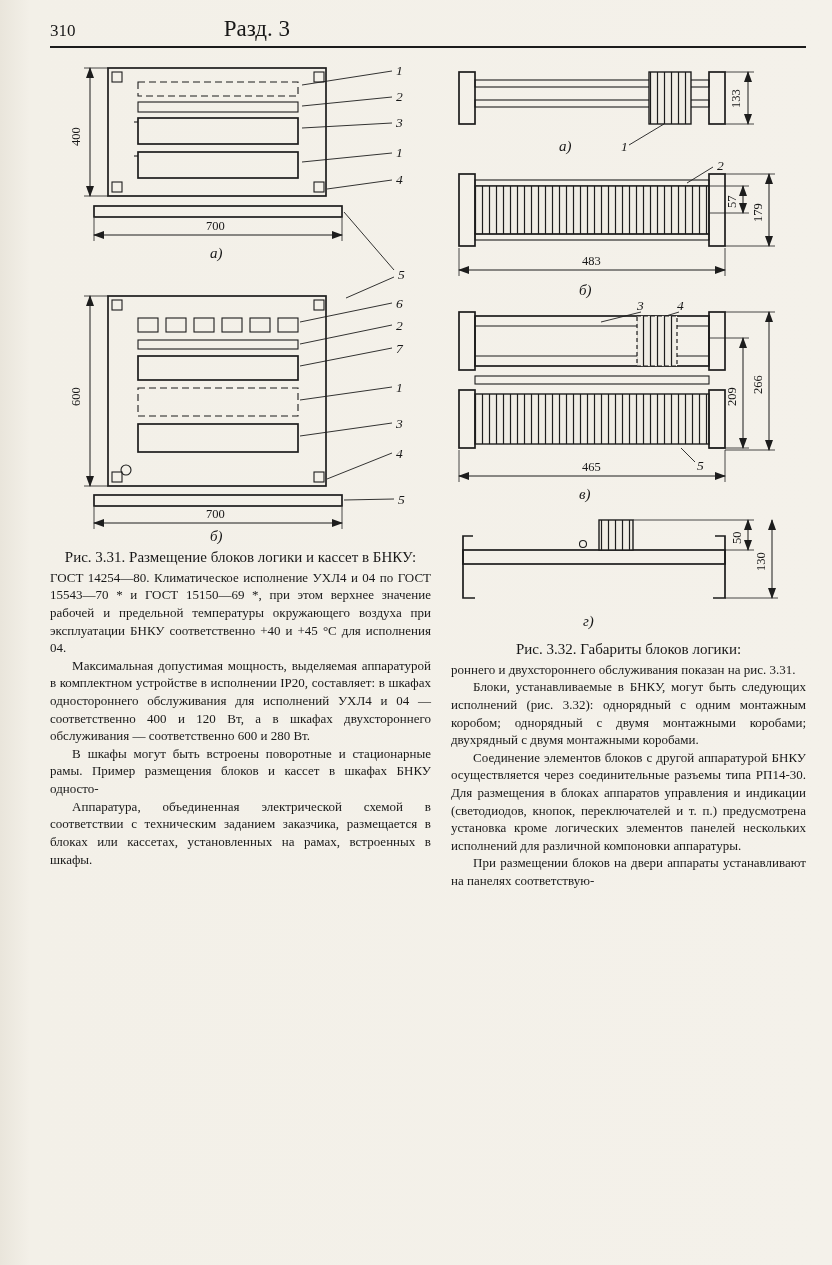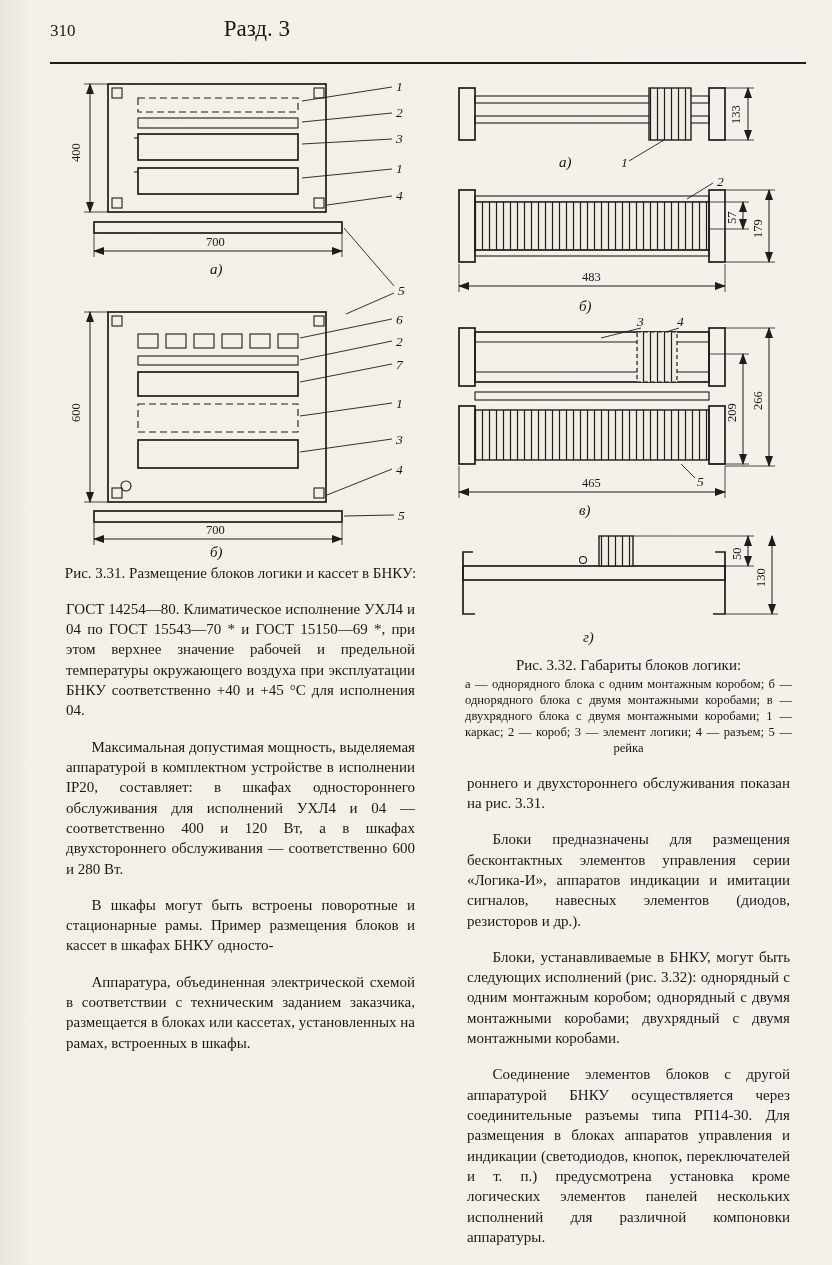--- a/index.html
+++ b/index.html
@@ -8,38 +8,38 @@
     background:#efece4;
     font-family:"Liberation Serif","DejaVu Serif",serif;
     color:#181818;
   }
   .page{width:832px;height:1265px;background:linear-gradient(90deg,#e9e5db 0,#f3f0e8 30px,#f4f1ea 100%);box-sizing:border-box;padding-top:16px;}
   
   .hdr{
     margin:0 26px 0 50px;
     display:flex;align-items:baseline;
     border-bottom:2px solid #1c1c1c;
-    padding-bottom:20px;
+    padding-bottom:4px;
   }
   .hdr .pn{font-size:17px;width:120px;}
   .hdr .ttl{flex:1;text-align:center;font-size:17.5px;font-weight:bold;font-style:italic;letter-spacing:.5px;}
   .hdr .sec{width:120px;text-align:right;font-size:23px;}
   
   .content{display:flex;gap:20px;padding:10px 26px 0 50px;}
   .colL{width:381px;}
   .colR{width:355px;}
   figure{margin:0;}
   .cap-title{font-size:15px;text-align:center;margin:4px 8px 2px 8px;line-height:1.25;}
   .cap-legend{
     font-size:12.6px;line-height:1.27;text-align:justify;text-align-last:center;
     margin:2px 14px 8px 14px;
   }
   .bodytext p{
-    font-size:15px;line-height:1.355;text-align:justify;
-    margin:16px;text-indent:1.7em;
+    font-size:13px;line-height:1.355;text-align:justify;
+    margin:0;text-indent:1.7em;
   }
   .bodytext p.cont{text-indent:0;}
   
   svg{display:block;}
   svg text{font-family:"Liberation Serif","DejaVu Serif",serif;fill:#181818;}
   .shape{fill:none;stroke:#1d1d1d;stroke-width:1.7;}
   .thin{fill:none;stroke:#1d1d1d;stroke-width:1.1;}
   .dash{stroke-dasharray:7 4;}
   .dim{stroke:#1d1d1d;stroke-width:1;fill:none;}
   .ext{stroke:#1d1d1d;stroke-width:.8;}
@@ -258,27 +258,25 @@
           <line class="dim" x1="297" y1="462" x2="297" y2="492" marker-start="url(#ar32)" marker-end="url(#ar32)"></line>
           <text class="dimt" transform="translate(290,486) rotate(-90)">50</text>
           <line class="ext" x1="274" y1="540" x2="327" y2="540"></line>
           <line class="dim" x1="321" y1="462" x2="321" y2="540" marker-start="url(#ar32)" marker-end="url(#ar32)"></line>
           <text class="dimt" transform="translate(314,513) rotate(-90)">130</text>
           <text class="lbl" x="132" y="568">г)</text>
         </svg>
 
         <figcaption>
           <div class="cap-title">Рис. 3.32. Габариты блоков логики:</div>
-          <div class="cap-legend">а — однорядного блока с одним монтажным коробом; б — однорядного блока с двумя монтажными коробами; в — двухрядного блока с двумя монтажными коробами; 1 — каркас; 2 — короб; 3 — элемент логики; 4 — разъем; 5 — рейка</div>
         </figcaption>
       </figure>
 
       <div class="bodytext">
         <p class="cont">роннего и двухстороннего обслуживания показан на рис. 3.31.</p>
-        <p>Блоки предназначены для размещения бесконтактных элементов управления серии «Логика-И», аппаратов индикации и имитации сигналов, навесных элементов (диодов, резисторов и др.).</p>
         <p>Блоки, устанавливаемые в БНКУ, могут быть следующих исполнений (рис. 3.32): однорядный с одним монтажным коробом; однорядный с двумя монтажными коробами; двухрядный с двумя монтажными коробами.</p>
         <p>Соединение элементов блоков с другой аппаратурой БНКУ осуществляется через соединительные разъемы типа РП14-30. Для размещения в блоках аппаратов управления и индикации (светодиодов, кнопок, переключателей и т. п.) предусмотрена установка кроме логических элементов панелей нескольких исполнений для различной компоновки аппаратуры.</p>
         <p>При размещении блоков на двери аппараты устанавливают на панелях соответствую-</p>
       </div>
     </div>
 
   </div>
 </div>
 
 </body></html>

